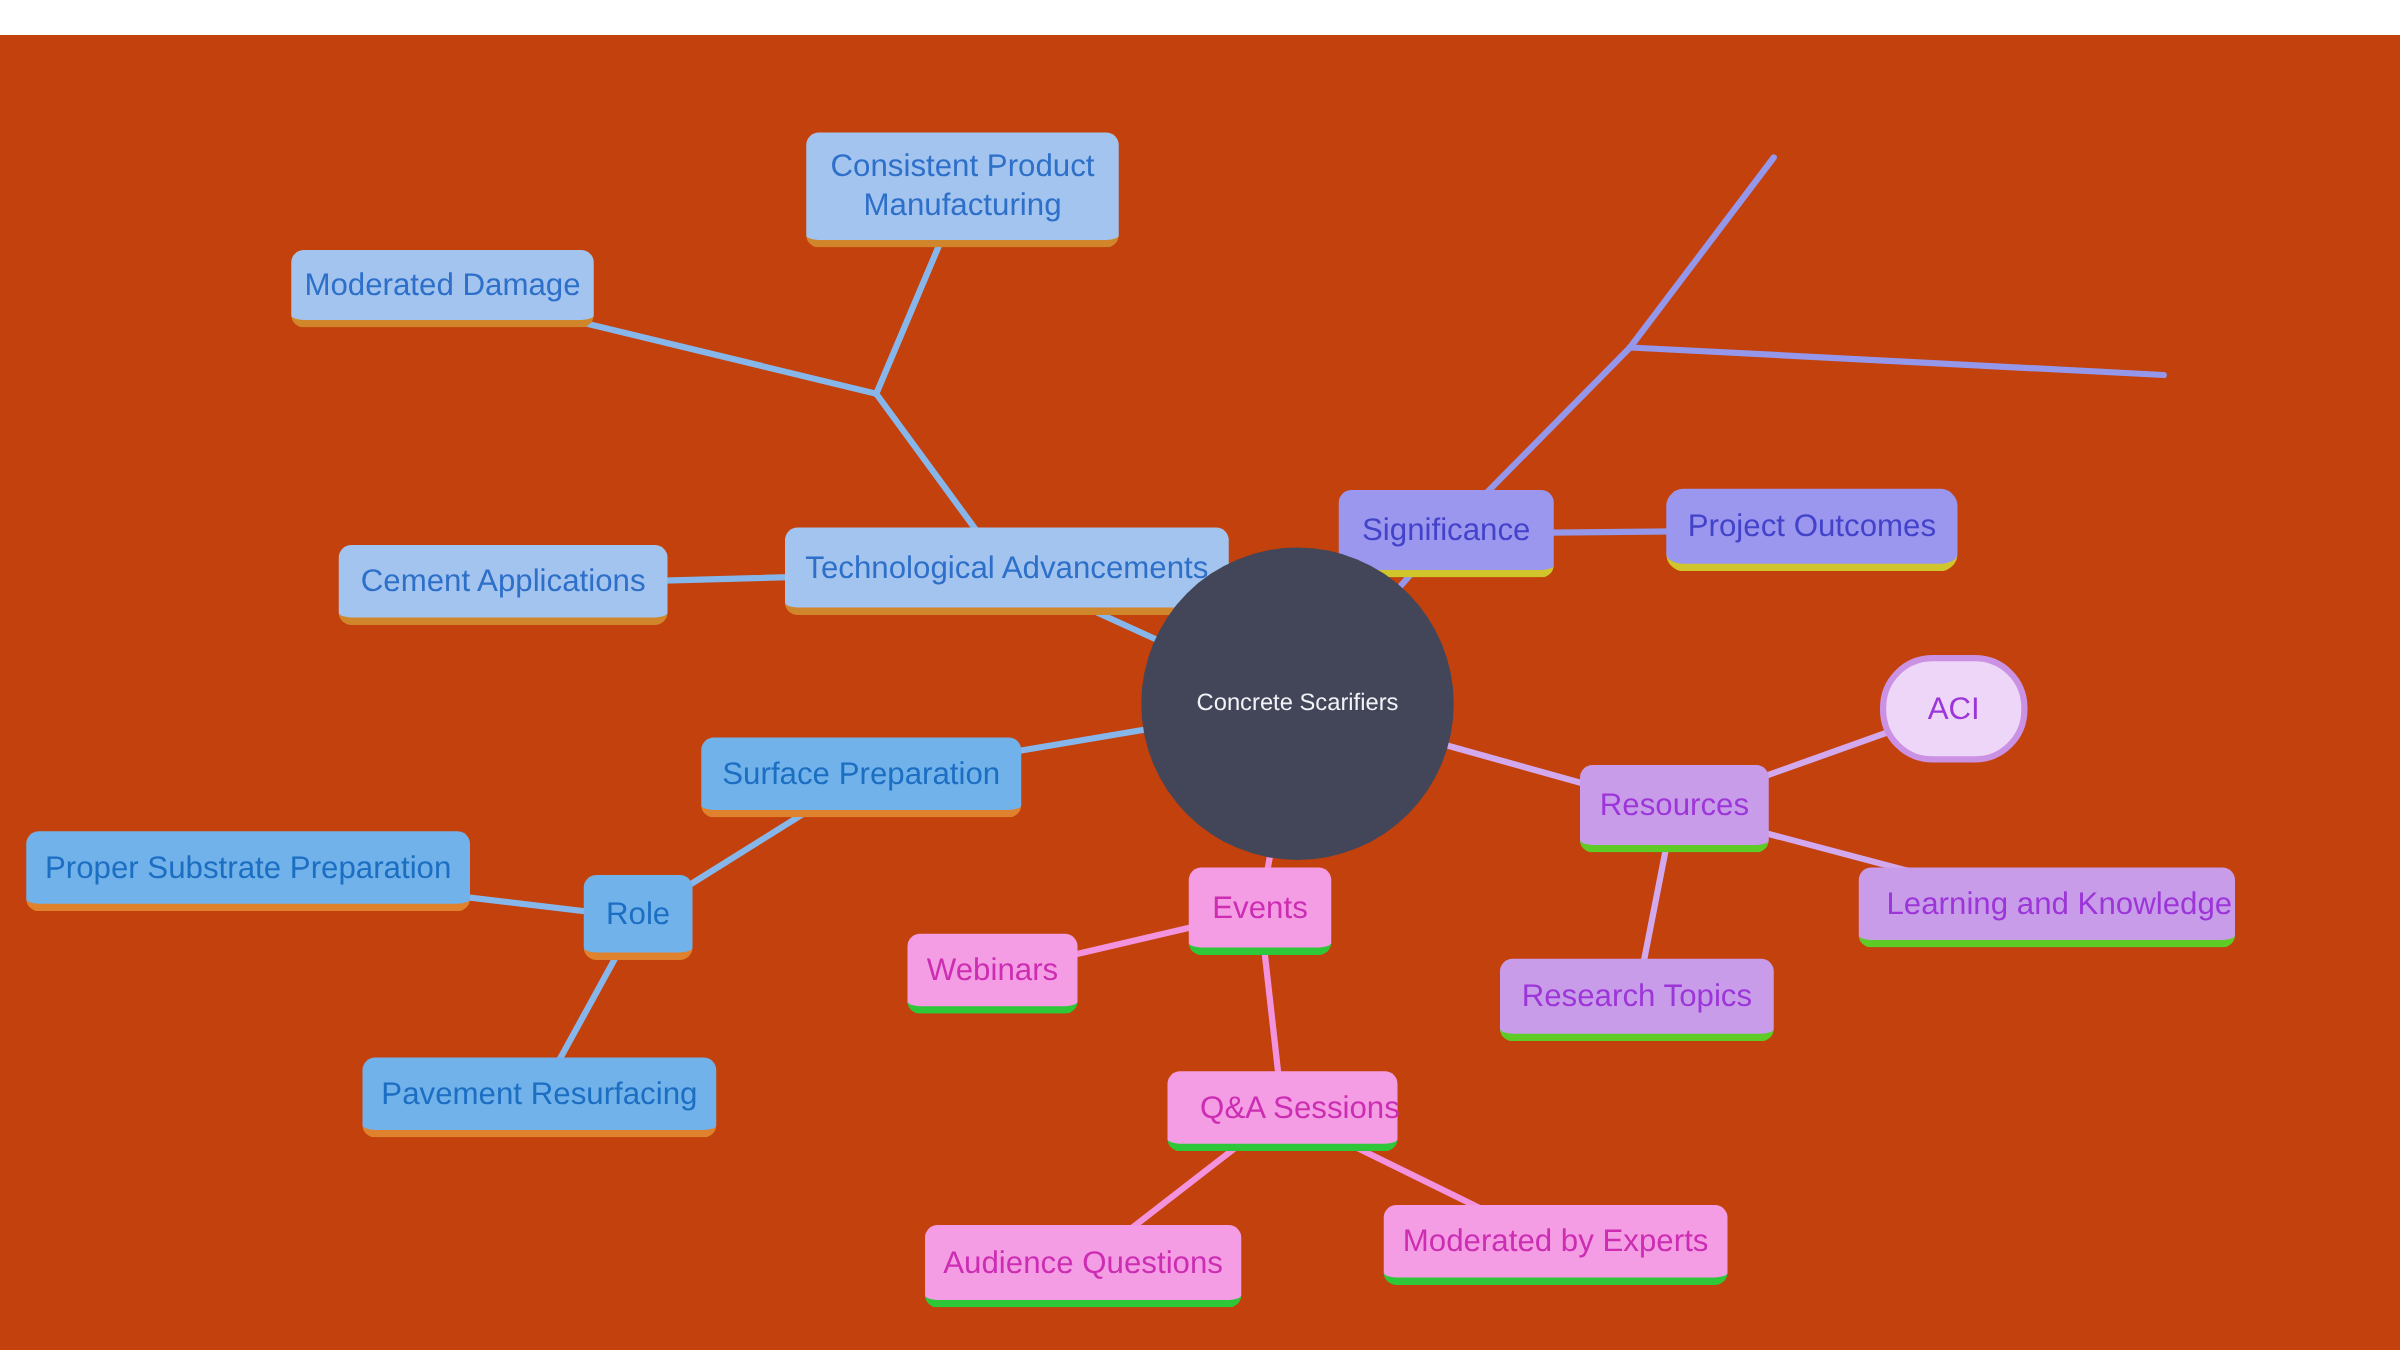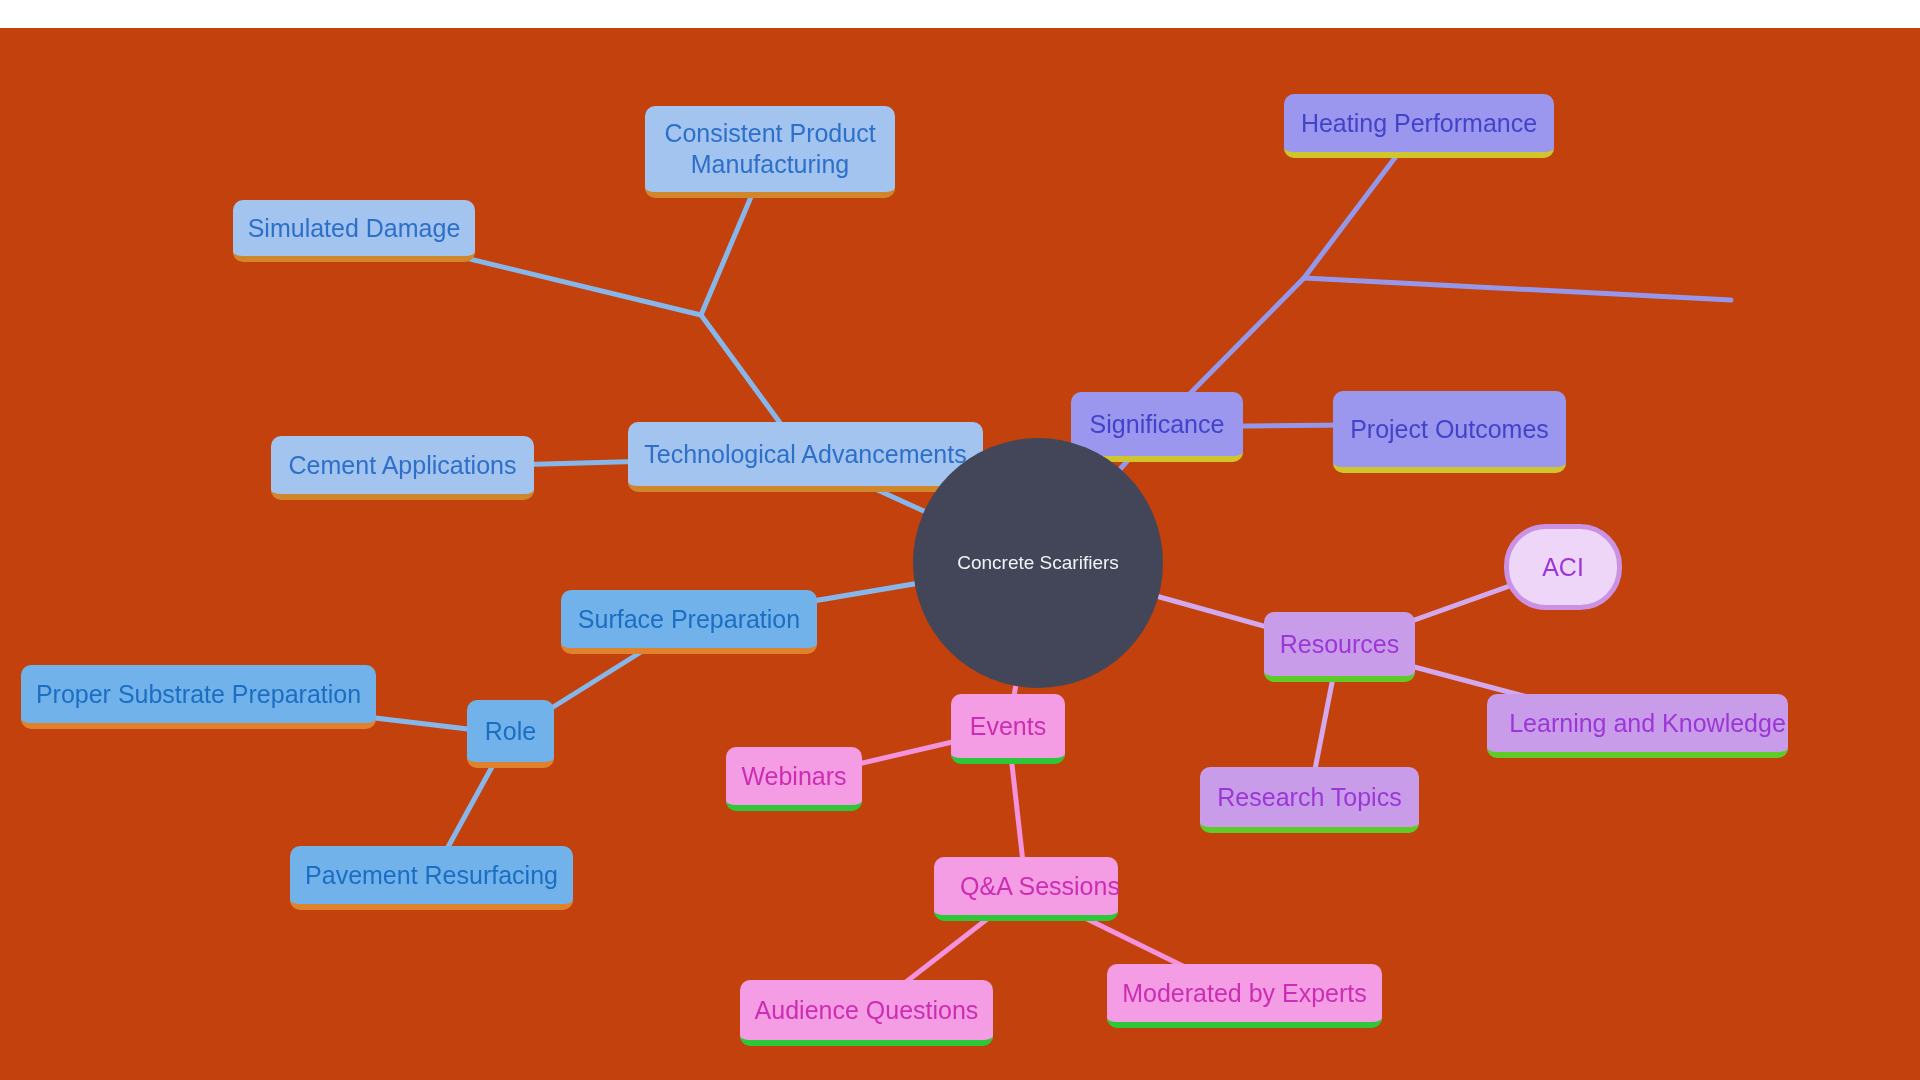--- a/index.html
+++ b/index.html
@@ -52,32 +52,31 @@
     <line class="edge pink" x1="1008" y1="701" x2="1026" y2="861"></line>
     <line class="edge pink" x1="1026" y1="861" x2="866" y2="985"></line>
     <line class="edge pink" x1="1026" y1="861" x2="1244" y2="968"></line>
     <line class="edge lavender" x1="1038" y1="535" x2="1339" y2="619"></line>
     <line class="edge lavender" x1="1339" y1="619" x2="1563" y2="539"></line>
     <line class="edge lavender" x1="1339" y1="619" x2="1637" y2="698"></line>
     <line class="edge lavender" x1="1339" y1="619" x2="1309" y2="772"></line>
   </svg>
 
   <div class="node tech wrap" style="left:645px;top:78px;width:250px;height:92px;">Consistent Product Manufacturing</div>
-  <div class="node tech" style="left:233px;top:172px;width:242px;height:62px;">Simulated Damage</div>
+  <div class="node tech" style="left:233px;top:172px;width:242px;height:62px;">Moderated Damage</div>
   <div class="node tech" style="left:271px;top:408px;width:263px;height:64px;">Cement Applications</div>
   <div class="node tech" style="left:628px;top:394px;width:355px;height:70px;">Technological Advancements</div>
 
   <div class="node prep" style="left:561px;top:562px;width:256px;height:64px;">Surface Preparation</div>
   <div class="node prep" style="left:467px;top:672px;width:87px;height:68px;">Role</div>
   <div class="node prep" style="left:21px;top:637px;width:355px;height:64px;">Proper Substrate Preparation</div>
   <div class="node prep" style="left:290px;top:818px;width:283px;height:64px;">Pavement Resurfacing</div>
 
-  <div class="node purple" style="left:1284px;top:66px;width:270px;height:64px;">Heating Performance</div>
   <div class="node purple" style="left:1071px;top:364px;width:172px;height:70px;">Significance</div>
-  <div class="node purple" style="left:1333px;top:363px;width:233px;height:82px;">Project Outcomes</div>
+  <div class="node purple" style="left:1333px;top:363px;width:233px;height:66px;border-radius:14px;">Project Outcomes</div>
 
   <div class="node pink" style="left:951px;top:666px;width:114px;height:70px;">Events</div>
   <div class="node pink" style="left:726px;top:719px;width:136px;height:64px;text-align:center;">Webinars</div>
   <div class="node pink" style="left:934px;top:829px;width:184px;height:64px;padding-left:28px;">Q&amp;A Sessions</div>
   <div class="node pink" style="left:740px;top:952px;width:253px;height:66px;">Audience Questions</div>
   <div class="node pink" style="left:1107px;top:936px;width:275px;height:64px;">Moderated by Experts</div>
 
   <div class="node lavender" style="left:1264px;top:584px;width:151px;height:70px;">Resources</div>
   <div class="node aci-pill" style="left:1504px;top:496px;width:118px;height:86px;">ACI</div>
   <div class="node lavender" style="left:1487px;top:666px;width:301px;height:64px;padding-left:20px;">Learning and Knowledge</div>

